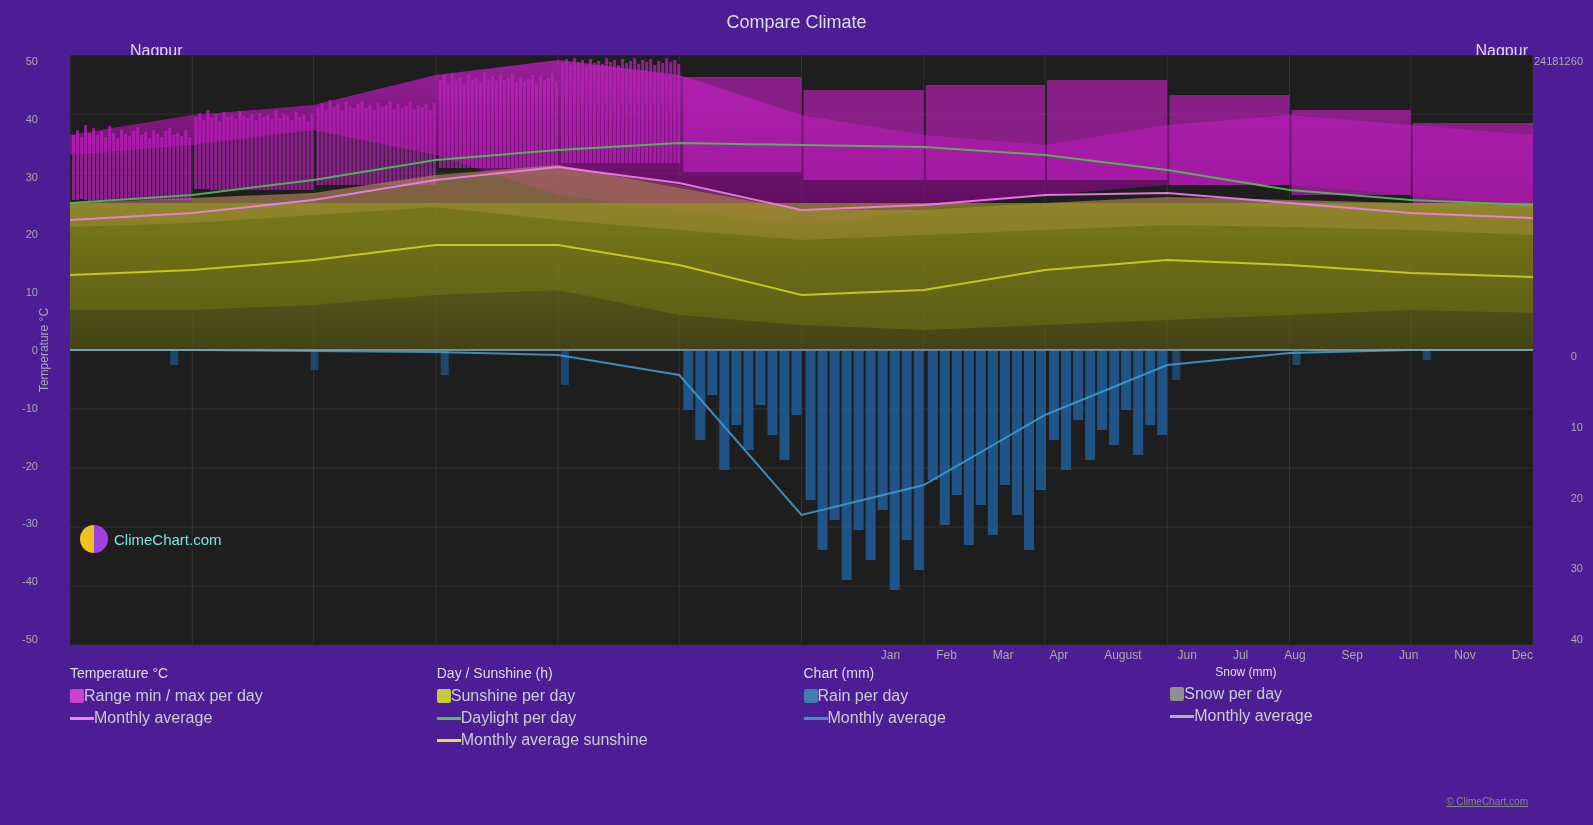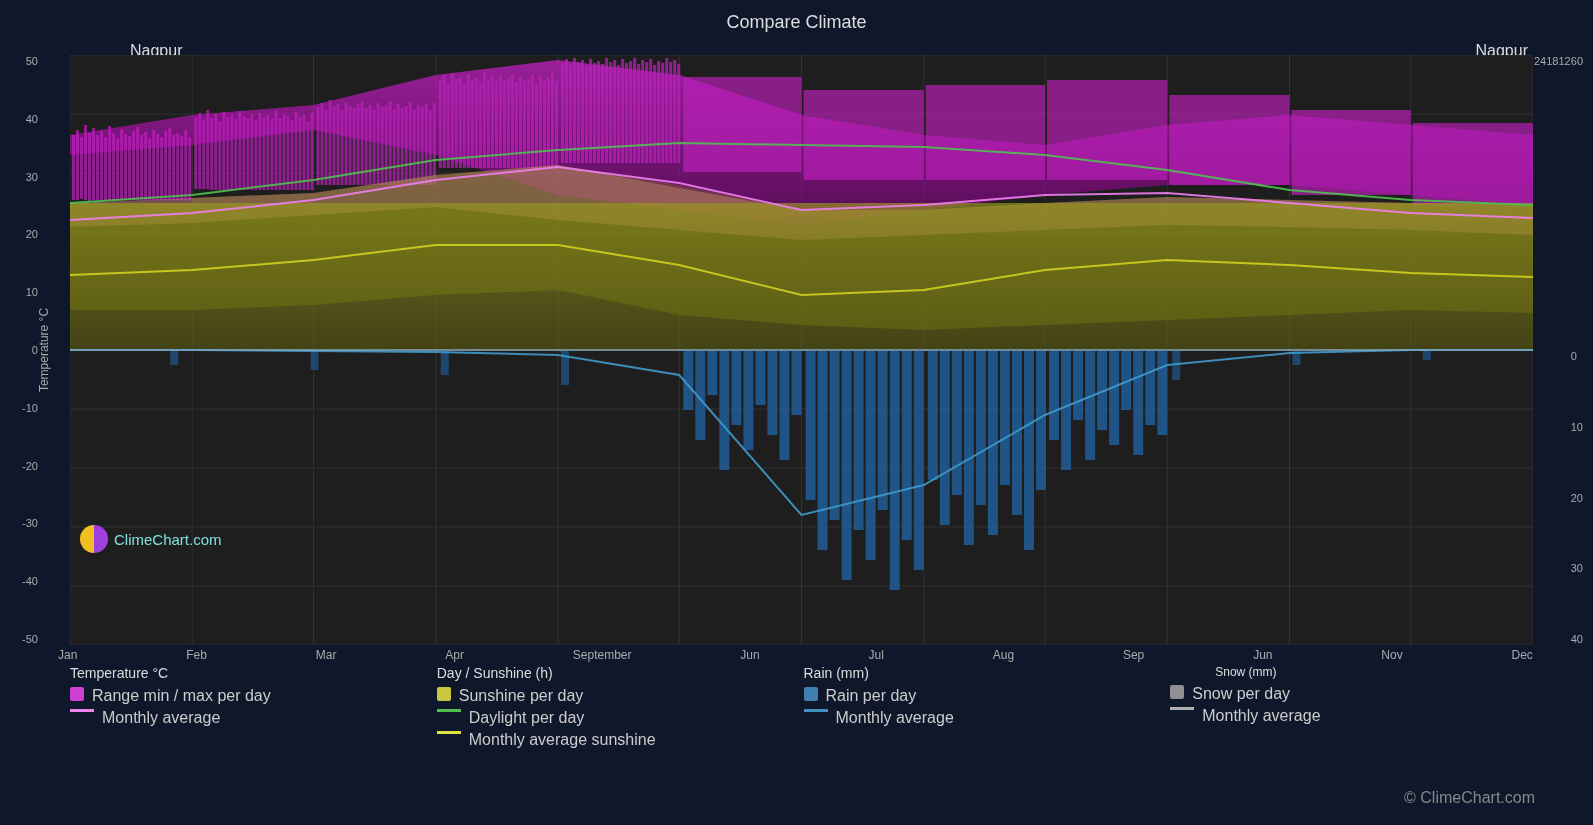--- a/index.html
+++ b/index.html
@@ -8,33 +8,32 @@
       width: 1593px;
       height: 825px;
       font-family: Arial, sans-serif;
       color: #ccc;
       overflow: hidden;
     }
     .page-container {
       width: 1593px;
       height: 825px;
       position: relative;
-      background: #0f172a;
+      background: #4c1d95;
     }
     .chart-title {
       text-align: center;
       color: #ddd;
       font-size: 18px;
       padding-top: 12px;
       font-weight: normal;
     }
     .legend-item {
       display: flex;
-      align-items: flex-start;
-      gap: 8px;
+      align-items: center;
       margin-bottom: 4px;
     }
     .legend-swatch-rect {
       width: 14px;
       height: 14px;
       display: inline-block;
       border-radius: 2px;
     }
     .legend-line {
       width: 24px;
@@ -57,24 +56,25 @@
       display: inline-block;
     }
     .logo-text {
       font-size: 15px;
       font-weight: normal;
     }
     .logo-text span.lime { color: #80e0e0; }
     .logo-text span.chart { color: #80e0e0; }
     .copyright {
       position: absolute;
-      right: 58px;
+      right: 65px;
       bottom: 18px;
-      font-size: 16px;
+      font-size: 10px;
       color: #888;
+      text-decoration: underline;
     }
   </style>
 </head>
 <body>
 
 <div class="page-container">
 
   <div class="chart-title">Compare Climate</div>
 
   <div style="position:absolute; left:130px; top:42px; font-size:16px; color:#ddd;">Nagpur</div>
@@ -443,26 +443,26 @@
         0,295 122,295 243,296 365,297 487,300 608,320 730,460 852,430 973,360 1095,310 1217,298 1338,295 1460,295
       " fill="none" stroke="#4099cc" stroke-width="2" opacity="0.9"></polyline>
 
       <polyline points="
         0,295 1460,295
       " fill="none" stroke="#b0b0b0" stroke-width="1.5" opacity="0.6"></polyline>
 
     </svg>
   </div>
 
-  <div style="position:absolute; left:58px; right:60px; top:648px; display:flex; justify-content:space-between; font-size:12px; color:#aaa;">
+  <div style="position:absolute; left:70px; right:60px; top:648px; display:flex; justify-content:flex-end; font-size:12px; color:#aaa;gap:36px;">
     <span>Jan</span>
     <span>Feb</span>
     <span>Mar</span>
     <span>Apr</span>
-    <span>September</span>
+    <span>August</span>
     <span>Jun</span>
     <span>Jul</span>
     <span>Aug</span>
     <span>Sep</span>
     <span>Jun</span>
     <span>Nov</span>
     <span>Dec</span>
   </div>
 
   <div style="position:absolute; left:80px; top:525px; display:flex; align-items:center; gap:6px;">
@@ -496,21 +496,21 @@
         <span class="legend-line" style="background:#50c050;"></span>
         <span>Daylight per day</span>
       </div>
       <div class="legend-item" style="margin-top:4px;">
         <span class="legend-line" style="background:#e0e040;"></span>
         <span>Monthly average sunshine</span>
       </div>
     </div>
 
     <div>
-      <div style="font-size:14px; color:#ddd; margin-bottom:6px;">Rain (mm)</div>
+      <div style="font-size:14px; color:#ddd; margin-bottom:6px;">Chart (mm)</div>
       <div class="legend-item">
         <span class="legend-swatch-rect" style="background:#4080b0;"></span>
         <span>Rain per day</span>
       </div>
       <div class="legend-item" style="margin-top:4px;">
         <span class="legend-line" style="background:#4090c0;"></span>
         <span>Monthly average</span>
       </div>
     </div>
 

